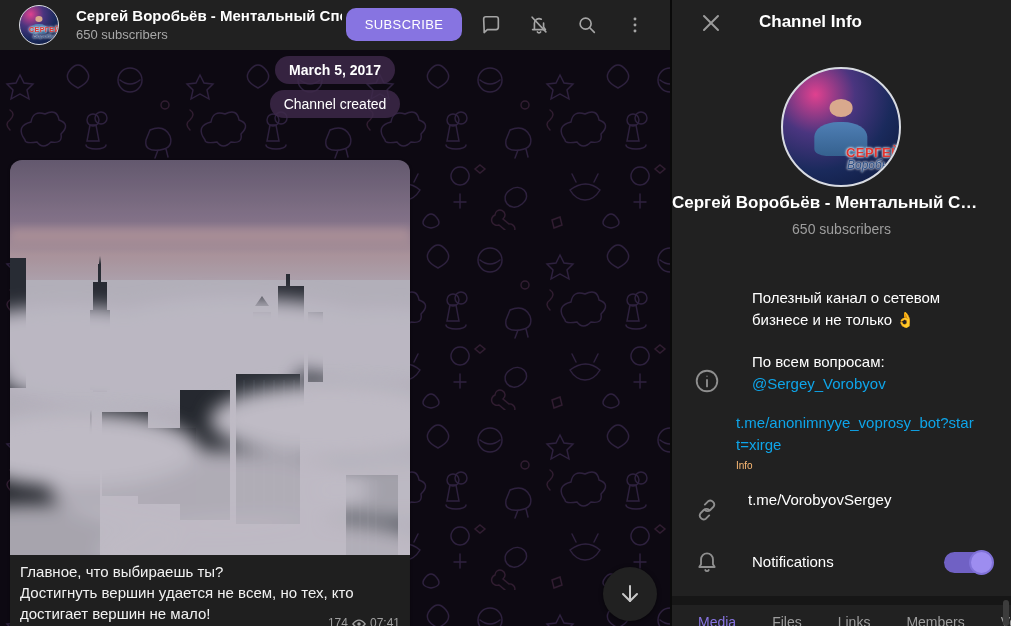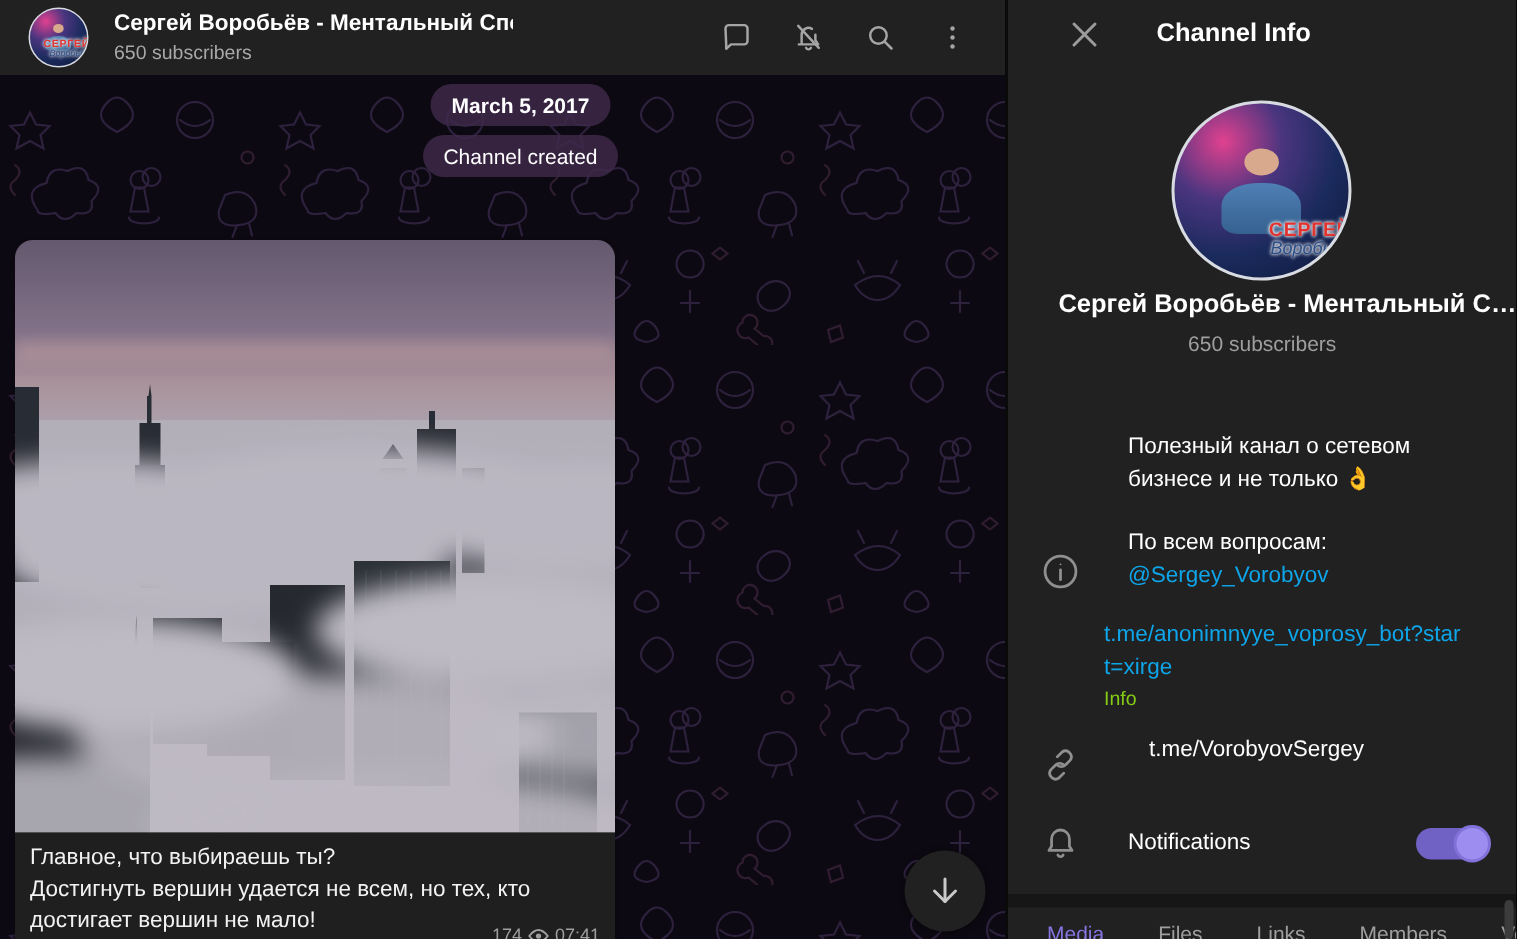--- a/index.html
+++ b/index.html
@@ -16,64 +16,64 @@
   .chat-subtitle{font-size:13px;color:#a8a8a8;line-height:18px;}
   .subscribe-btn{position:absolute;left:346px;top:8px;width:116px;height:33px;background:#8774e1;border:none;border-radius:10px;color:#fff;font-size:13px;font-weight:500;letter-spacing:.4px;cursor:pointer;font-family:"Liberation Sans",sans-serif;z-index:6;}
   .hdr-icon{position:absolute;top:11px;width:28px;height:28px;display:flex;align-items:center;justify-content:center;cursor:pointer;z-index:6;}
   .hdr-icon svg{stroke:#a5a5a5;fill:none;stroke-width:1.8;stroke-linecap:round;stroke-linejoin:round;}
   .pos-comments{left:477px;} .pos-mute{left:525px;} .pos-search{left:573px;} .pos-kebab{left:621px;}
 
   .chat-body{position:absolute;left:0;top:50px;width:670px;height:576px;}
   .doodle-bg{position:absolute;left:0;top:0;width:670px;height:576px;z-index:0;}
 
   
-  .badges{position:absolute;left:12px;top:3px;width:670px;display:flex;flex-direction:column;align-items:center;z-index:2;}
+  .badges{position:absolute;left:0;top:3px;width:670px;display:flex;flex-direction:column;align-items:center;z-index:2;}
   .badge{margin:3px 0;padding:5px 14px;height:28px;display:flex;align-items:center;border-radius:14px;background:rgba(62,42,74,.82);color:#fff;font-size:14px;font-weight:600;}
   .badge.service{font-weight:500;}
 
   
   .msg{position:absolute;left:10px;top:110px;width:400px;border-radius:12px;overflow:hidden;z-index:2;box-shadow:0 1px 3px rgba(0,0,0,.4);}
   .msg-photo{display:block;width:400px;height:395px;}
   .msg-caption{position:relative;background:#1f1f1f;padding:6px 10px 14px 10px;color:#f2f2f2;font-size:15px;line-height:21px;}
   .msg-meta{position:absolute;right:10px;bottom:4px;display:flex;align-items:center;gap:4px;color:#9f9f9f;font-size:12px;}
   .msg-meta svg{stroke:#9f9f9f;fill:none;stroke-width:1.5;}
 
   
   .fab{position:absolute;left:603px;top:517px;width:54px;height:54px;border-radius:50%;background:#212121;display:flex;align-items:center;justify-content:center;cursor:pointer;z-index:3;box-shadow:0 1px 4px rgba(0,0,0,.5);}
   .fab svg{stroke:#c9c9c9;fill:none;stroke-width:2;stroke-linecap:round;stroke-linejoin:round;}
 
   
   .divider-v{position:absolute;left:670px;top:0;width:2px;height:626px;background:#0a0a0a;}
   .panel{position:absolute;left:672px;top:0;width:339px;height:626px;background:#212121;overflow:hidden;}
-  .panel-header{position:absolute;left:16px;top:0;width:283px;height:56px;display:flex;align-items:center;}
+  .panel-header{position:absolute;left:4px;top:0;width:283px;height:56px;display:flex;align-items:center;}
   .close-btn{position:absolute;left:23px;top:11px;width:24px;height:24px;display:flex;align-items:center;justify-content:center;cursor:pointer;}
   .close-btn svg{stroke:#9b9b9b;stroke-width:2;stroke-linecap:round;}
   .panel-title{position:absolute;left:83px;top:12px;font-size:17px;font-weight:bold;color:#fff;}
 
   .panel-avatar{position:absolute;left:109px;top:67px;width:120px;height:120px;border-radius:50%;overflow:hidden;border:2px solid #d8dbe2;background:radial-gradient(circle at 28% 22%,#e0418f 0%,#4a357f 32%,#1a2a5c 62%,#0c1738 100%);}
   .av-person{position:absolute;left:50%;top:26%;transform:translateX(-50%);width:46%;height:30%;}
   .av-head{position:absolute;left:50%;top:0;transform:translateX(-50%);width:44%;height:52%;border-radius:50%;background:#d9a98d;}
   .av-body{position:absolute;left:0;bottom:-62%;width:100%;height:95%;border-radius:45% 45% 22% 22%;background:linear-gradient(180deg,#4f7fb5,#35618f);}
   .av-caption{position:absolute;left:2px;bottom:12%;width:100%;text-align:right;z-index:2;}
   .av-cap-top{font-size:13px;font-weight:bold;color:#e2332e;letter-spacing:.5px;text-shadow:0 0 2px #fff,0 0 3px #fff;line-height:13px;}
   .av-cap-bottom{font-size:12px;font-style:italic;color:#2c4f86;text-shadow:0 0 2px #fff,0 0 3px #fff;line-height:12px;}
   .panel-avatar.small-txt .av-cap-top{font-size:7px;line-height:7px;}
   .panel-avatar.small-txt .av-cap-bottom{font-size:6px;line-height:6px;}
 
-  .panel-name{position:absolute;left:0;top:193px;width:339px;text-align:right;font-size:17px;font-weight:bold;color:#fff;white-space:nowrap;overflow:hidden;}
+  .panel-name{position:absolute;left:0;top:193px;width:339px;text-align:left;font-size:17px;font-weight:bold;color:#fff;white-space:nowrap;overflow:hidden;}
   .panel-subs{position:absolute;left:0;top:221px;width:339px;text-align:center;font-size:14px;color:#9e9e9e;}
 
   .row-icon{position:absolute;width:26px;height:26px;display:flex;align-items:center;justify-content:center;}
   .row-icon svg{stroke:#8f8f8f;fill:none;stroke-width:1.7;stroke-linecap:round;stroke-linejoin:round;}
   .about-text{position:absolute;left:80px;top:287px;width:238px;font-size:15px;line-height:21.5px;color:#fff;}
   .about-gap{height:21px;}
   .link-purple{color:#0ea5e9;text-decoration:none;cursor:pointer;}
   .info-link-block{position:absolute;left:64px;top:412px;width:238px;font-size:15px;line-height:21.5px;word-break:break-all;}
-  .sub-label{font-size:13px;color:#84cc16;line-height:18px;margin-top:2px;word-break:normal;}
-  .link-block{position:absolute;left:94px;top:490px;width:238px;font-size:15px;line-height:19px;color:#fff;}
+  .sub-label{font-size:10px;color:#fdba74;line-height:18px;margin-top:2px;word-break:normal;}
+  .link-block{position:absolute;left:76px;top:490px;width:238px;font-size:15px;line-height:19px;color:#fff;}
 
   .notif-row{position:absolute;left:0;top:540px;width:339px;height:45px;cursor:pointer;}
   .notif-label{position:absolute;left:80px;top:13px;font-size:15px;color:#fff;text-align:right;}
   .toggle{position:absolute;left:272px;top:12px;width:48px;height:21px;border-radius:11px;background:#7061c4;}
   .toggle-knob{position:absolute;right:-2px;top:-2px;width:25px;height:25px;border-radius:50%;background:#9d8df0;border:2px solid #8072d8;}
 
   .panel-divider{position:absolute;left:0;top:596px;width:339px;height:9px;background:#161616;}
   .tabs{position:absolute;left:0;top:611px;width:339px;height:40px;display:flex;gap:36px;padding-left:26px;overflow:hidden;}
   .tab{font-size:14px;font-weight:500;color:#9e9e9e;padding-top:3px;white-space:nowrap;cursor:pointer;}
   .tab.active{color:#8774e1;}
@@ -94,20 +94,21 @@
           </div>
         <div class="av-caption">
           <div class="av-cap-top">СЕРГЕЙ</div>
           <div class="av-cap-bottom">Воробьёв</div>
         </div>
       </div>
       <div class="chat-title-block">
         <div class="chat-title">Сергей Воробьёв - Ментальный Спо</div>
         <div class="chat-subtitle">650 subscribers</div>
       </div>
+      <button class="subscribe-btn">SUBSCRIBE</button>
       <div class="hdr-icon pos-comments">
         <svg width="22" height="22" viewBox="0 0 24 24">
             <path d="M4 5.5 A2.5 2.5 0 0 1 6.5 3 H17.5 A2.5 2.5 0 0 1 20 5.5 V14.5 A2.5 2.5 0 0 1 17.5 17 H8 L4.5 20.2 V17 Z"></path>
           </svg>
       </div>
       <div class="hdr-icon pos-mute">
         <svg width="22" height="22" viewBox="0 0 24 24">
             <path d="M7 17 V10 A5 5 0 0 1 14.5 5.7 M17 10 V14 L19 17 H5"></path>
             <path d="M10.2 19.5 a2 2 0 0 0 3.6 0"></path>
             <line x1="4.5" y1="3.5" x2="19.5" y2="19.5"></line>

